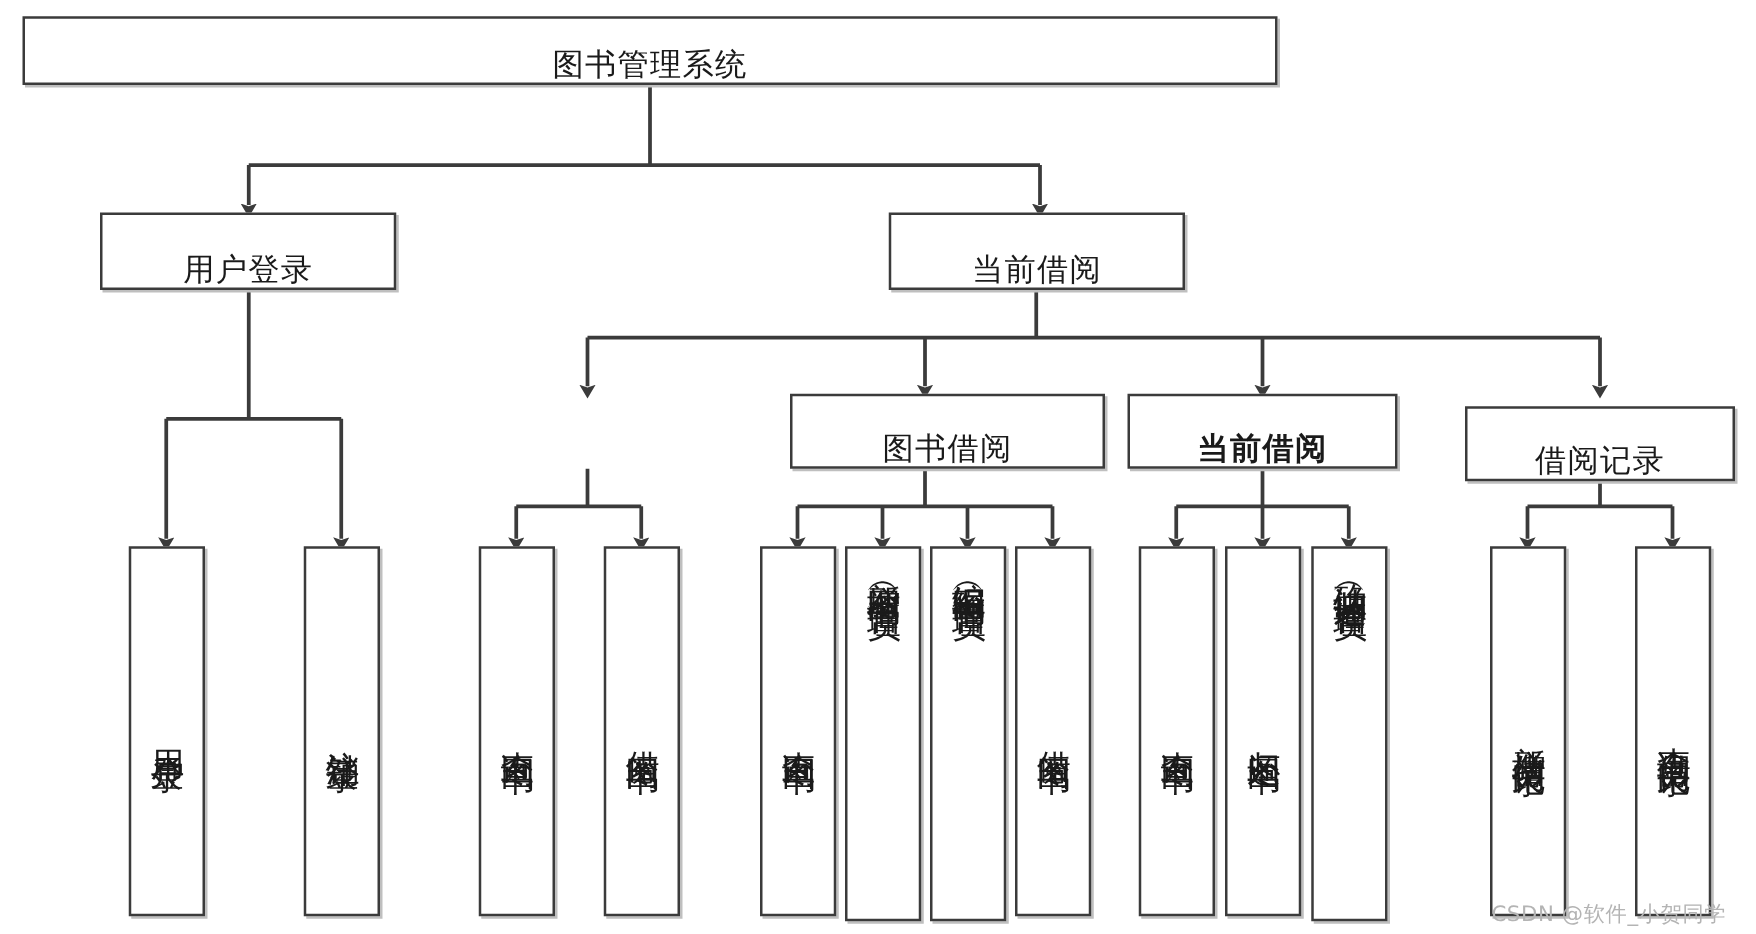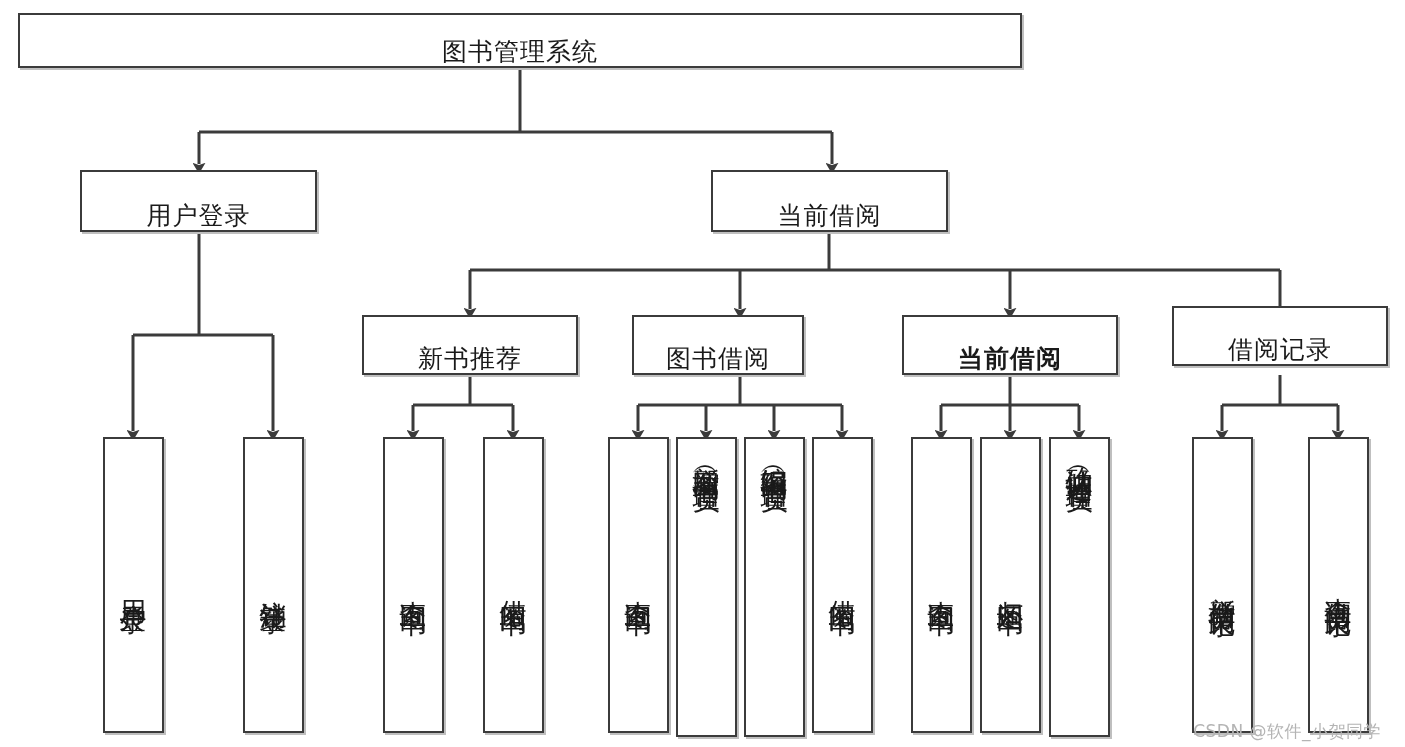--- a/index.html
+++ b/index.html
@@ -112,30 +112,27 @@
     <span class="lbl">图书管理系统</span>
   </div>
 
   <div class="node h" style="left:80px;top:170px;width:237px;height:62px;">
     <span class="lbl">用户登录</span>
   </div>
   <div class="node h" style="left:711px;top:170px;width:237px;height:62px;">
     <span class="lbl">当前借阅</span>
   </div>
 
-  <div class="node h" style="left:362px;top:315px;width:216px;height:60px;">
-    <span class="lbl">新书推荐</span>
-  </div>
-  <div class="node h" style="left:632px;top:315px;width:172px;height:60px;">
+  <div class="node h" style="left:632px;top:315px;width:252px;height:60px;">
     <span class="lbl">图书借阅</span>
   </div>
   <div class="node h" style="left:902px;top:315px;width:216px;height:60px;font-weight:bold;">
     <span class="lbl">当前借阅</span>
   </div>
-  <div class="node h" style="left:1172px;top:306px;width:216px;height:60px;">
+  <div class="node h" style="left:1172px;top:325px;width:216px;height:60px;">
     <span class="lbl">借阅记录</span>
   </div>
 
   <div class="node v mid" style="left:103px;top:437px;width:61px;height:296px;">
     <span class="lbl">用户登录</span>
   </div>
   <div class="node v mid" style="left:243px;top:437px;width:61px;height:296px;">
     <span class="lbl">注销登录</span>
   </div>
 

